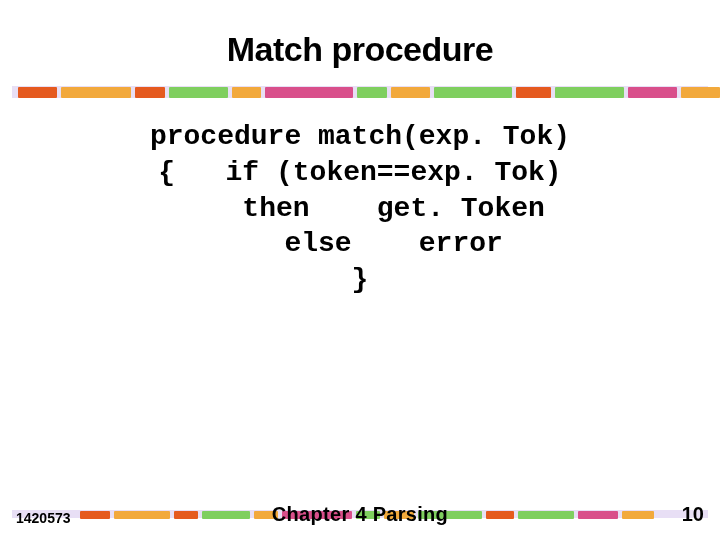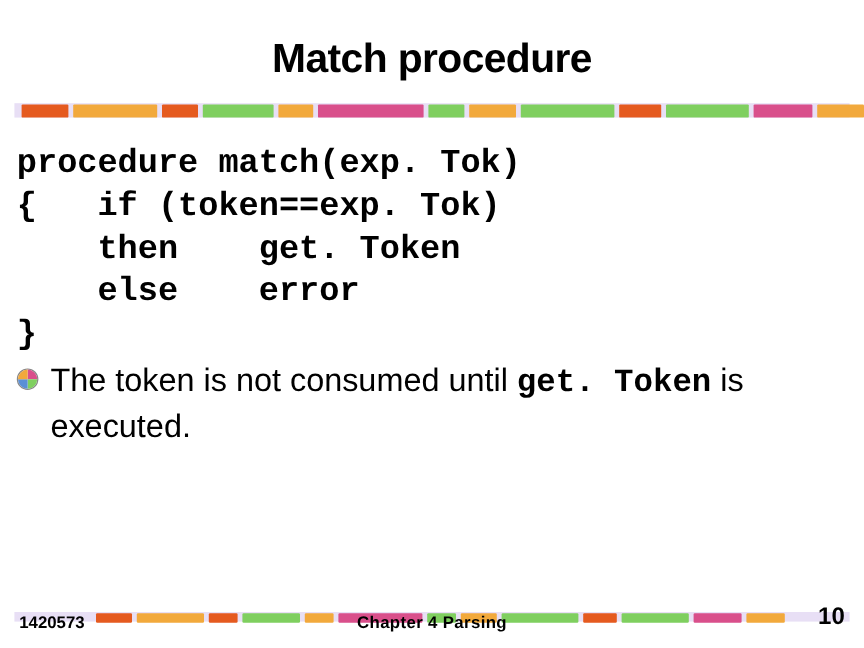--- a/index.html
+++ b/index.html
@@ -43,20 +43,21 @@
     display: flex;
     align-items: center;
   }
   .stripe-block {
     height: 11px;
     border-radius: 1px;
     margin-left: 4px;
   }
   .content {
     padding: 12px 14px 0 14px;
+    text-align: center;
   }
   .code {
     font-family: "Courier New", Courier, monospace;
     font-weight: bold;
     font-size: 28px;
     line-height: 1.28;
     color: #000;
     white-space: pre;
   }
   .bullet-line {
@@ -132,21 +133,21 @@
     color: #000;
   }
   .footer-center {
     position: absolute;
     left: 0;
     right: 0;
     bottom: 2px;
     text-align: center;
     font-family: Arial, sans-serif;
     font-weight: bold;
-    font-size: 14px;
+    font-size: 20px;
     color: #000;
     letter-spacing: 0.3px;
   }
   .footer-right {
     position: absolute;
     right: 16px;
     bottom: 2px;
     font-family: Arial, sans-serif;
     font-weight: bold;
     font-size: 20px;
@@ -178,29 +179,20 @@
     </div>
 </div>
 
 <div class="content">
   <div class="code"><span>procedure match(exp. Tok)</span>
 <span>{   if (token==exp. Tok)</span>
 <span>    then    get. Token</span>
 <span>    else    error</span>
 <span>}</span></div>
 
-  <div class="bullet-line">
-    <div class="bullet-icon">
-      <div class="q q1"></div>
-        <div class="q q2"></div>
-        <div class="q q3"></div>
-        <div class="q q4"></div>
-    </div>
-    <div class="sentence"><span>The token is not consumed until </span><span class="mono">get. Token</span><span> is executed.</span></div>
-  </div>
 </div>
 
 <div class="footer">
   <div class="footer-stripe-bg"></div>
   <div class="footer-blocks" id="stripe-bottom">
       <div class="stripe-block" style="background: rgb(229, 90, 31); width: 30px;"></div>
       <div class="stripe-block" style="background: rgb(242, 169, 60); width: 56px;"></div>
       <div class="stripe-block" style="background: rgb(229, 90, 31); width: 24px;"></div>
       <div class="stripe-block" style="background: rgb(127, 207, 95); width: 48px;"></div>
       <div class="stripe-block" style="background: rgb(242, 169, 60); width: 24px;"></div>

